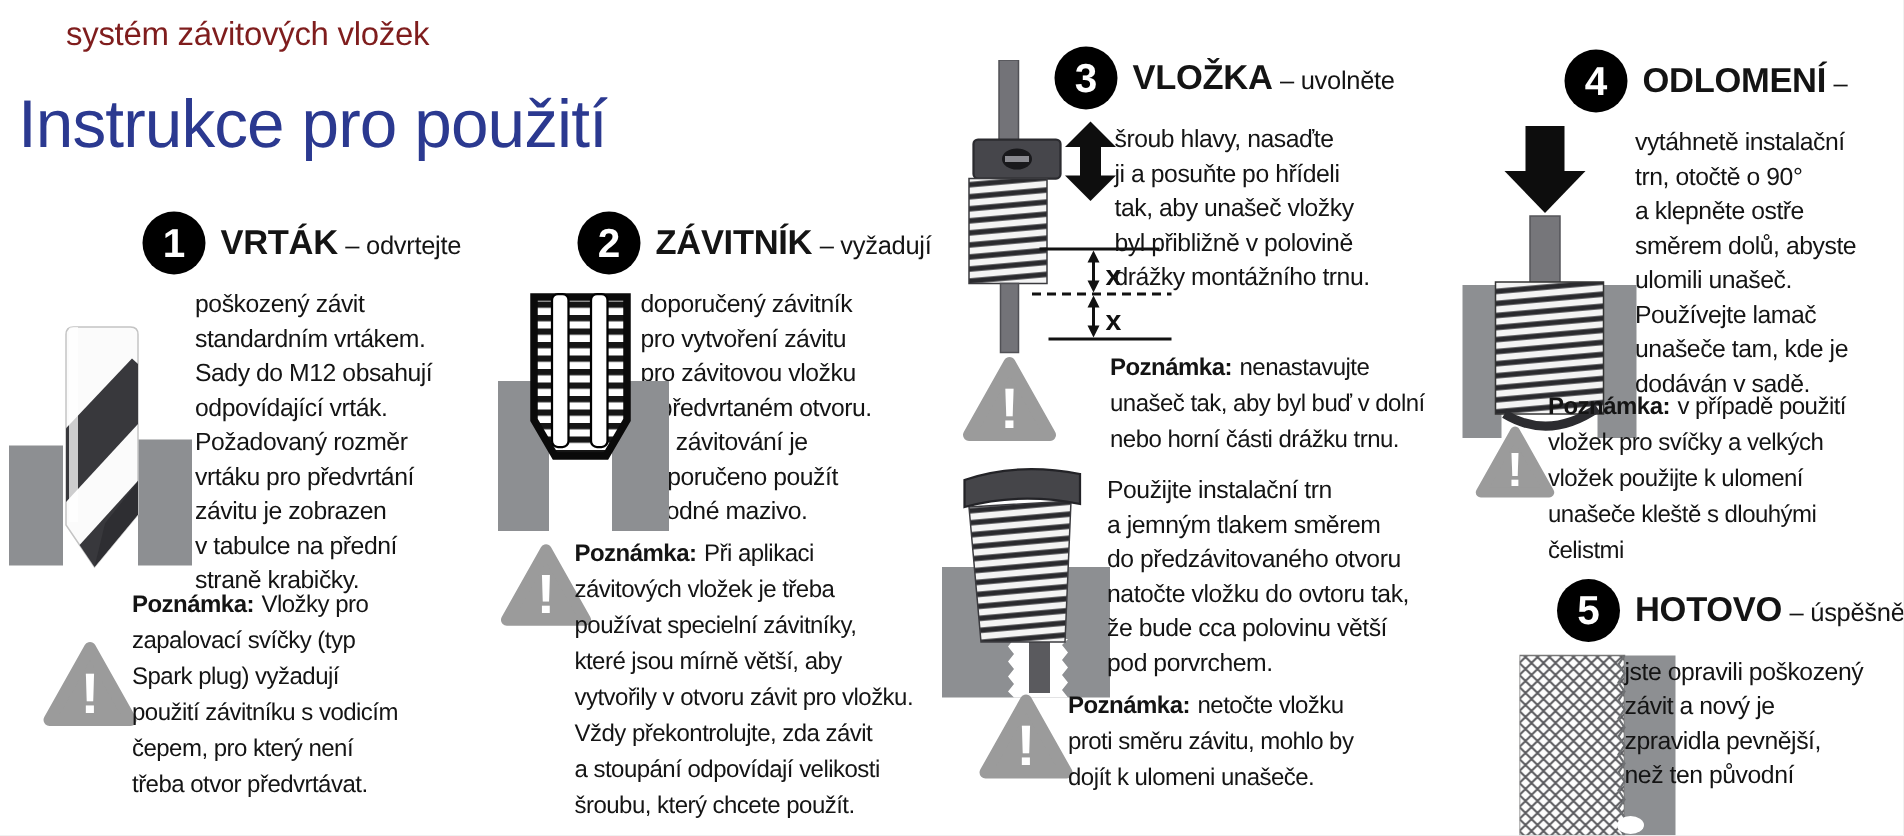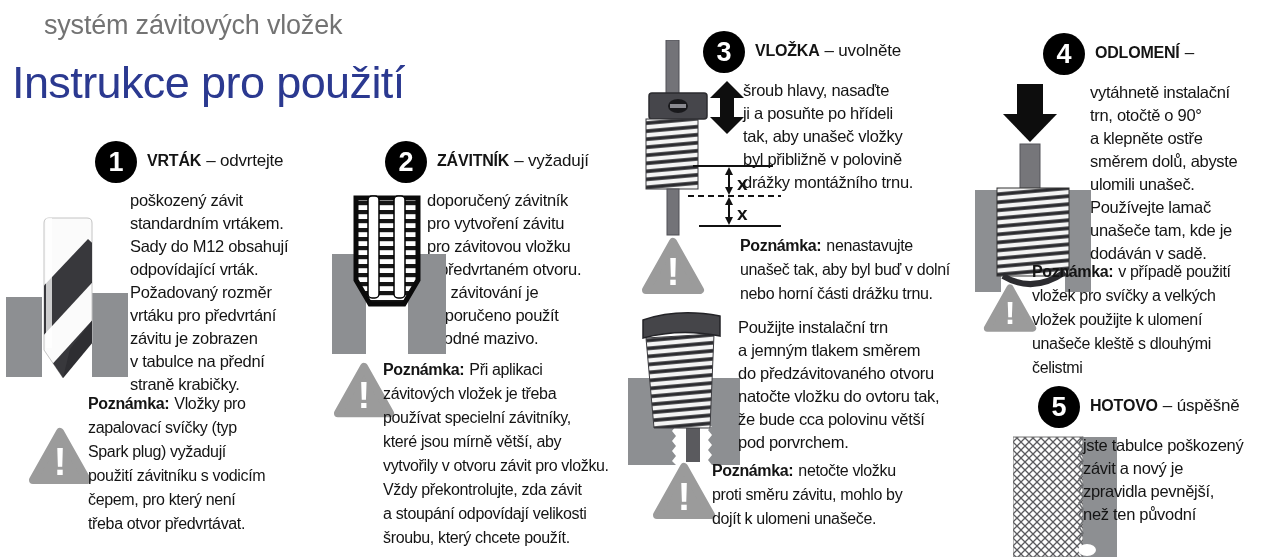--- a/index.html
+++ b/index.html
@@ -1,25 +1,25 @@
 <!DOCTYPE html>
 <html><head>
 <meta charset="utf-8">
 <style>
   html,body{margin:0;padding:0;background:#e8e8e8}
   .page{position:relative;width:1269px;height:557px;background:#fff;overflow:hidden;
         font-family:"Liberation Sans","DejaVu Sans",sans-serif;color:#141414}
-  .subtitle{position:absolute;left:44px;top:10px;font-size:27px;letter-spacing:-0.2px;color:#737373}
+  .subtitle{position:absolute;left:44px;top:10px;font-size:22px;letter-spacing:-0.2px;color:#7f1d1d}
   .title{position:absolute;left:12px;top:57px;margin:0;font-size:45px;font-weight:400;
          letter-spacing:-0.6px;color:#2b3990}
   .step{position:absolute}
   .badge{position:absolute;left:0;top:0;width:42px;height:42px;border-radius:50%;background:#000;
          color:#fff;font-weight:700;font-size:27px;display:flex;align-items:center;justify-content:center}
   .headline{display:block;padding:8px 0 0 52px;font-size:17px;line-height:24px;letter-spacing:-0.2px;white-space:nowrap}
-  .headline b{font-size:16px}
+  .headline b{font-size:23px}
   .lead{margin-left:5px}
   .stepbody{white-space:pre-line;font-size:16.5px;line-height:23px;letter-spacing:-0.3px;margin-top:16px}
   .note{position:absolute;white-space:pre-line;font-size:16px;line-height:24px;letter-spacing:-0.35px}
   .note b{margin-right:5px}
   .para{position:absolute;white-space:pre-line;font-size:16.5px;line-height:23px;letter-spacing:-0.3px}
   svg.illu,svg.tri{position:absolute}
   svg text{font-family:"Liberation Sans","DejaVu Sans",sans-serif}
   .dimx{font-size:19px;font-weight:700;fill:#111}
   .bang{font-size:38px;font-weight:700;fill:#fff}
 </style>
@@ -225,19 +225,19 @@
   <svg class="illu" style="left:1013px;top:418px" width="112" height="139" viewBox="0 0 112 139">
     <rect x="0" y="19" width="70" height="120" fill="url(#coilx)" stroke="#777" stroke-width="1"></rect>
     <rect x="70" y="19" width="34" height="120" fill="#8d8f92"></rect>
     <path d="M70,19 l-4,6 l4,6 l-4,6 l4,6 l-4,6 l4,6 l-4,6 l4,6 l-4,6 l4,6 l-4,6 l4,6 l-4,6 l4,6 l-4,6 l4,6 l-4,6 l4,6 l-4,6 l4,6" fill="none" stroke="#6e7073" stroke-width="1.5"></path>
     <ellipse cx="74" cy="132" rx="9" ry="6" fill="#ffffff"></ellipse>
   </svg>
 
   <div class="step" style="left:1038px;top:386px;width:231px">
     <span class="badge">5</span>
     <span class="headline"><b>HOTOVO</b><span class="lead">– úspěšně</span></span>
-    <div class="stepbody" style="padding-left:45px">jste tabulce poškozený
+    <div class="stepbody" style="padding-left:45px">jste opravili poškozený
 závit a nový je
 zpravidla pevnější,
 než ten původní</div>
   </div>
 
 </div>
 
 </body></html>

